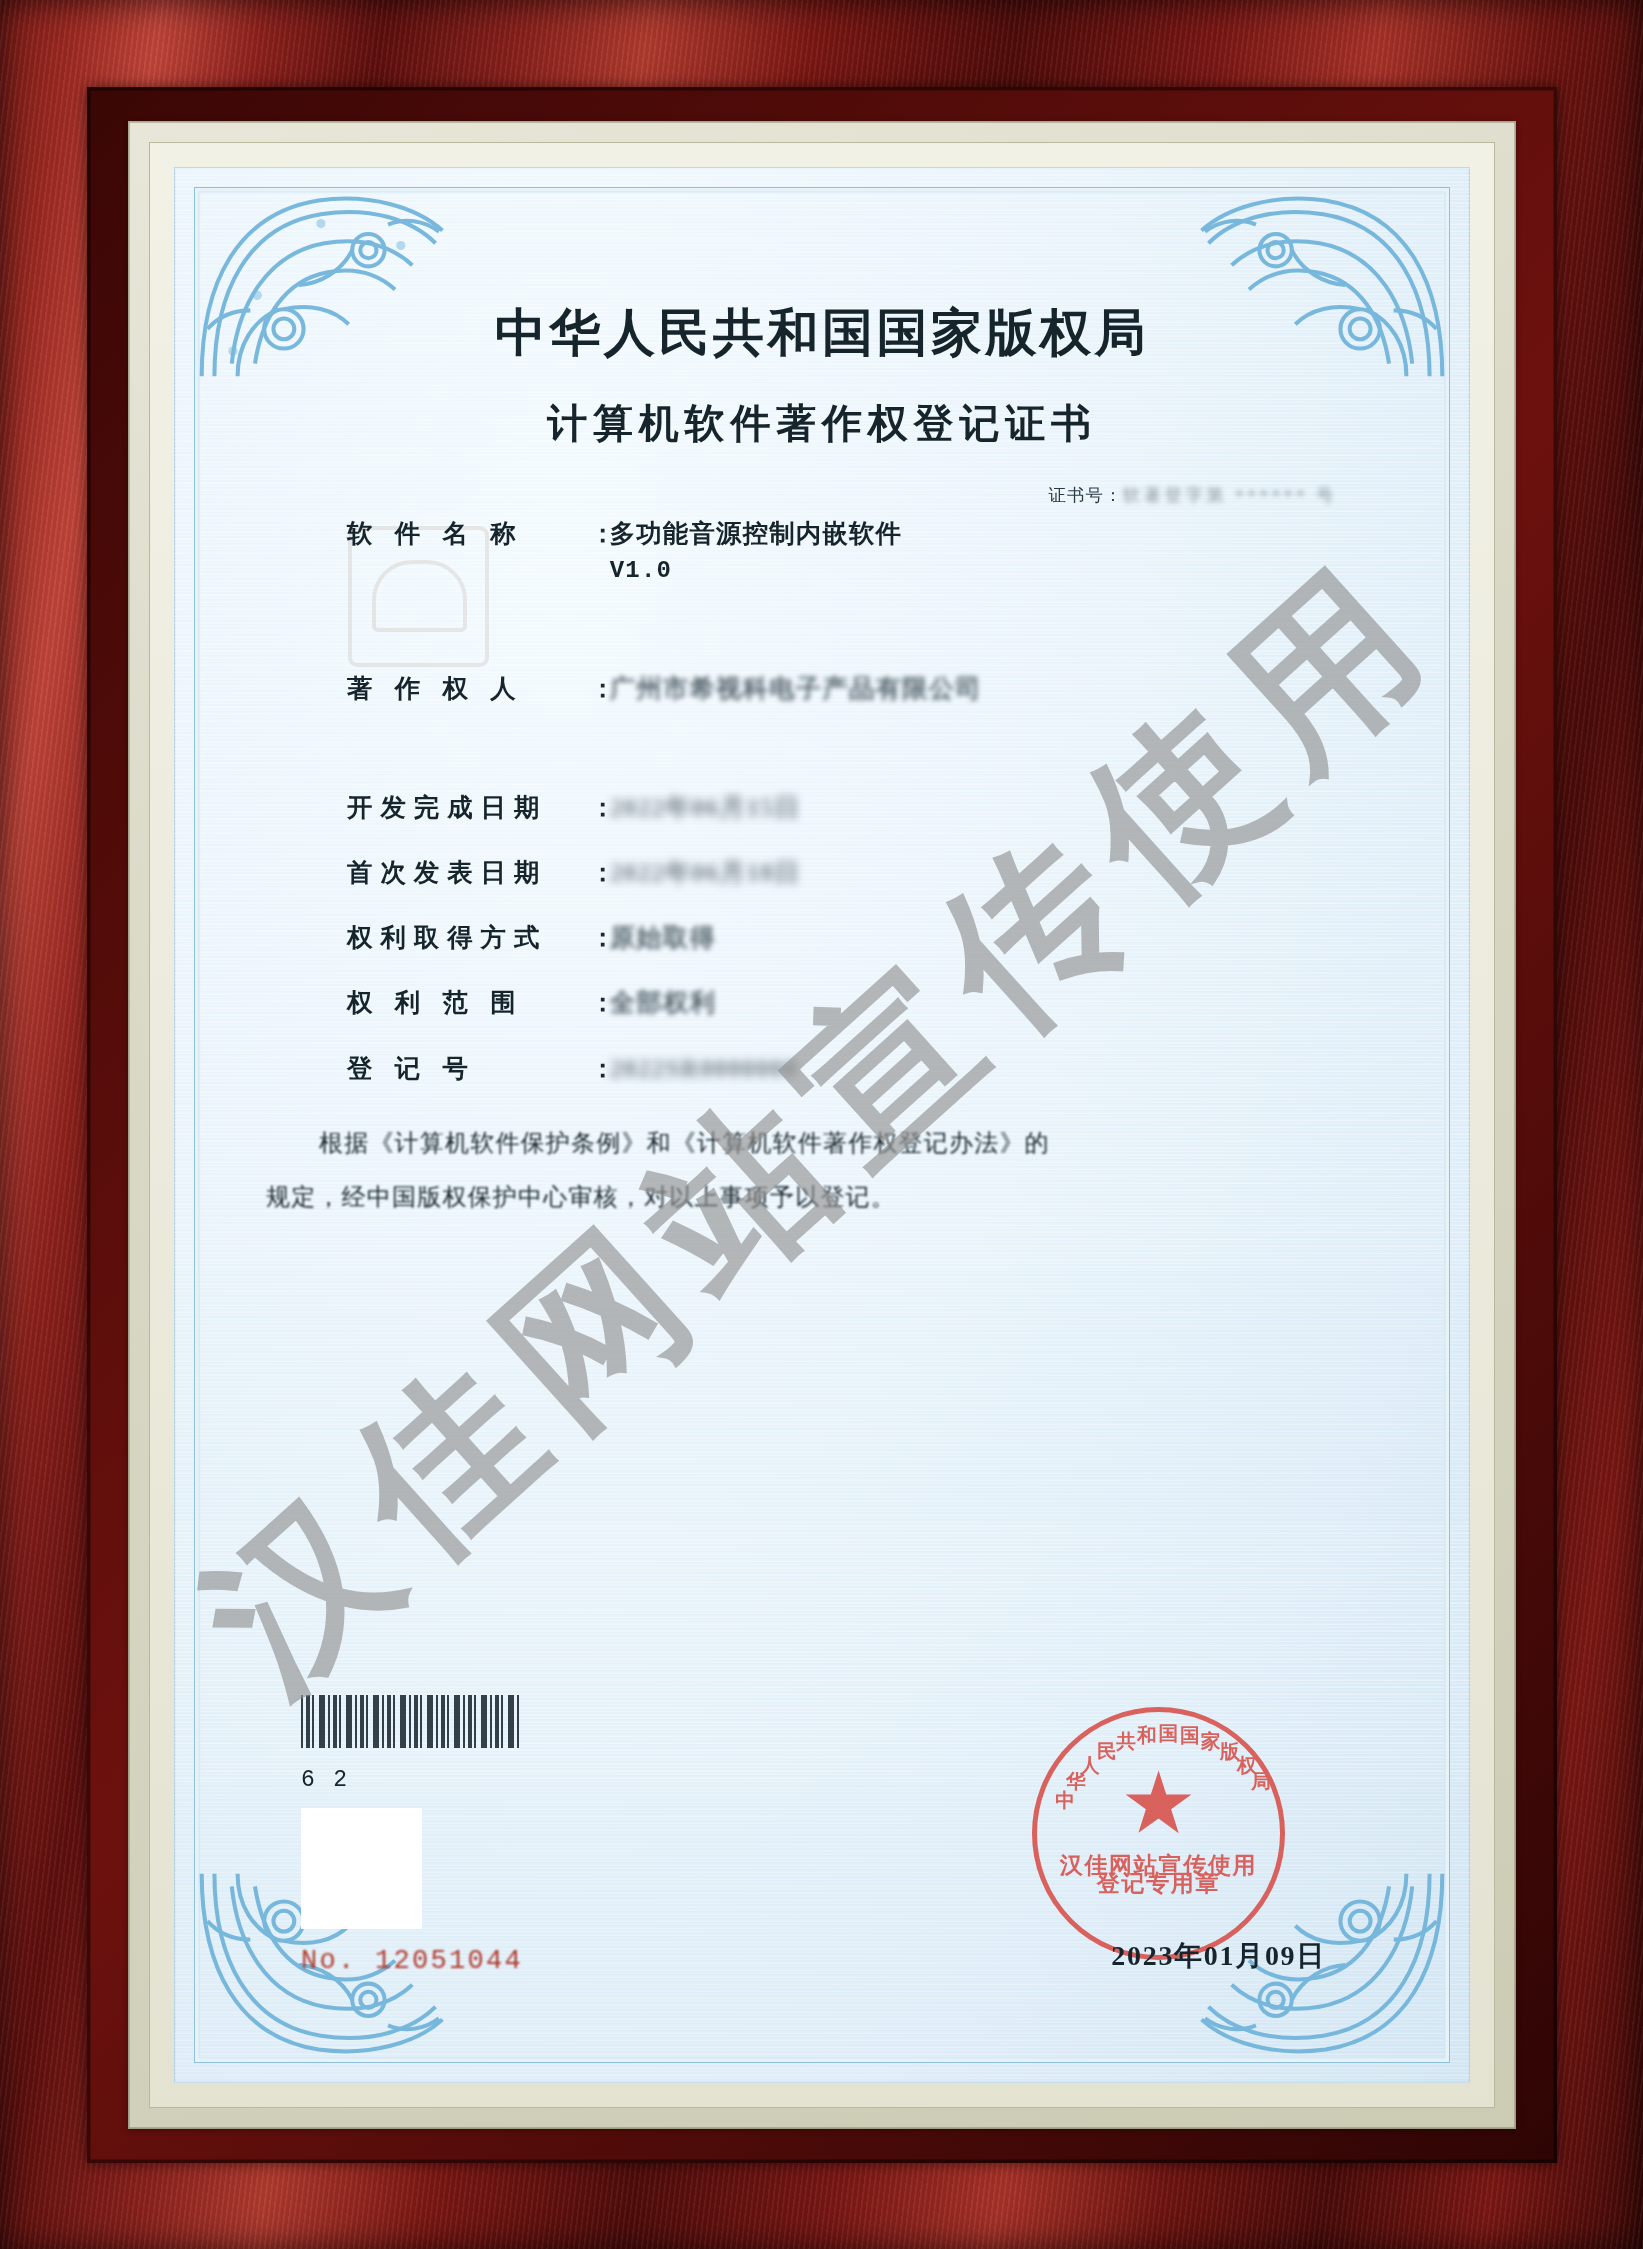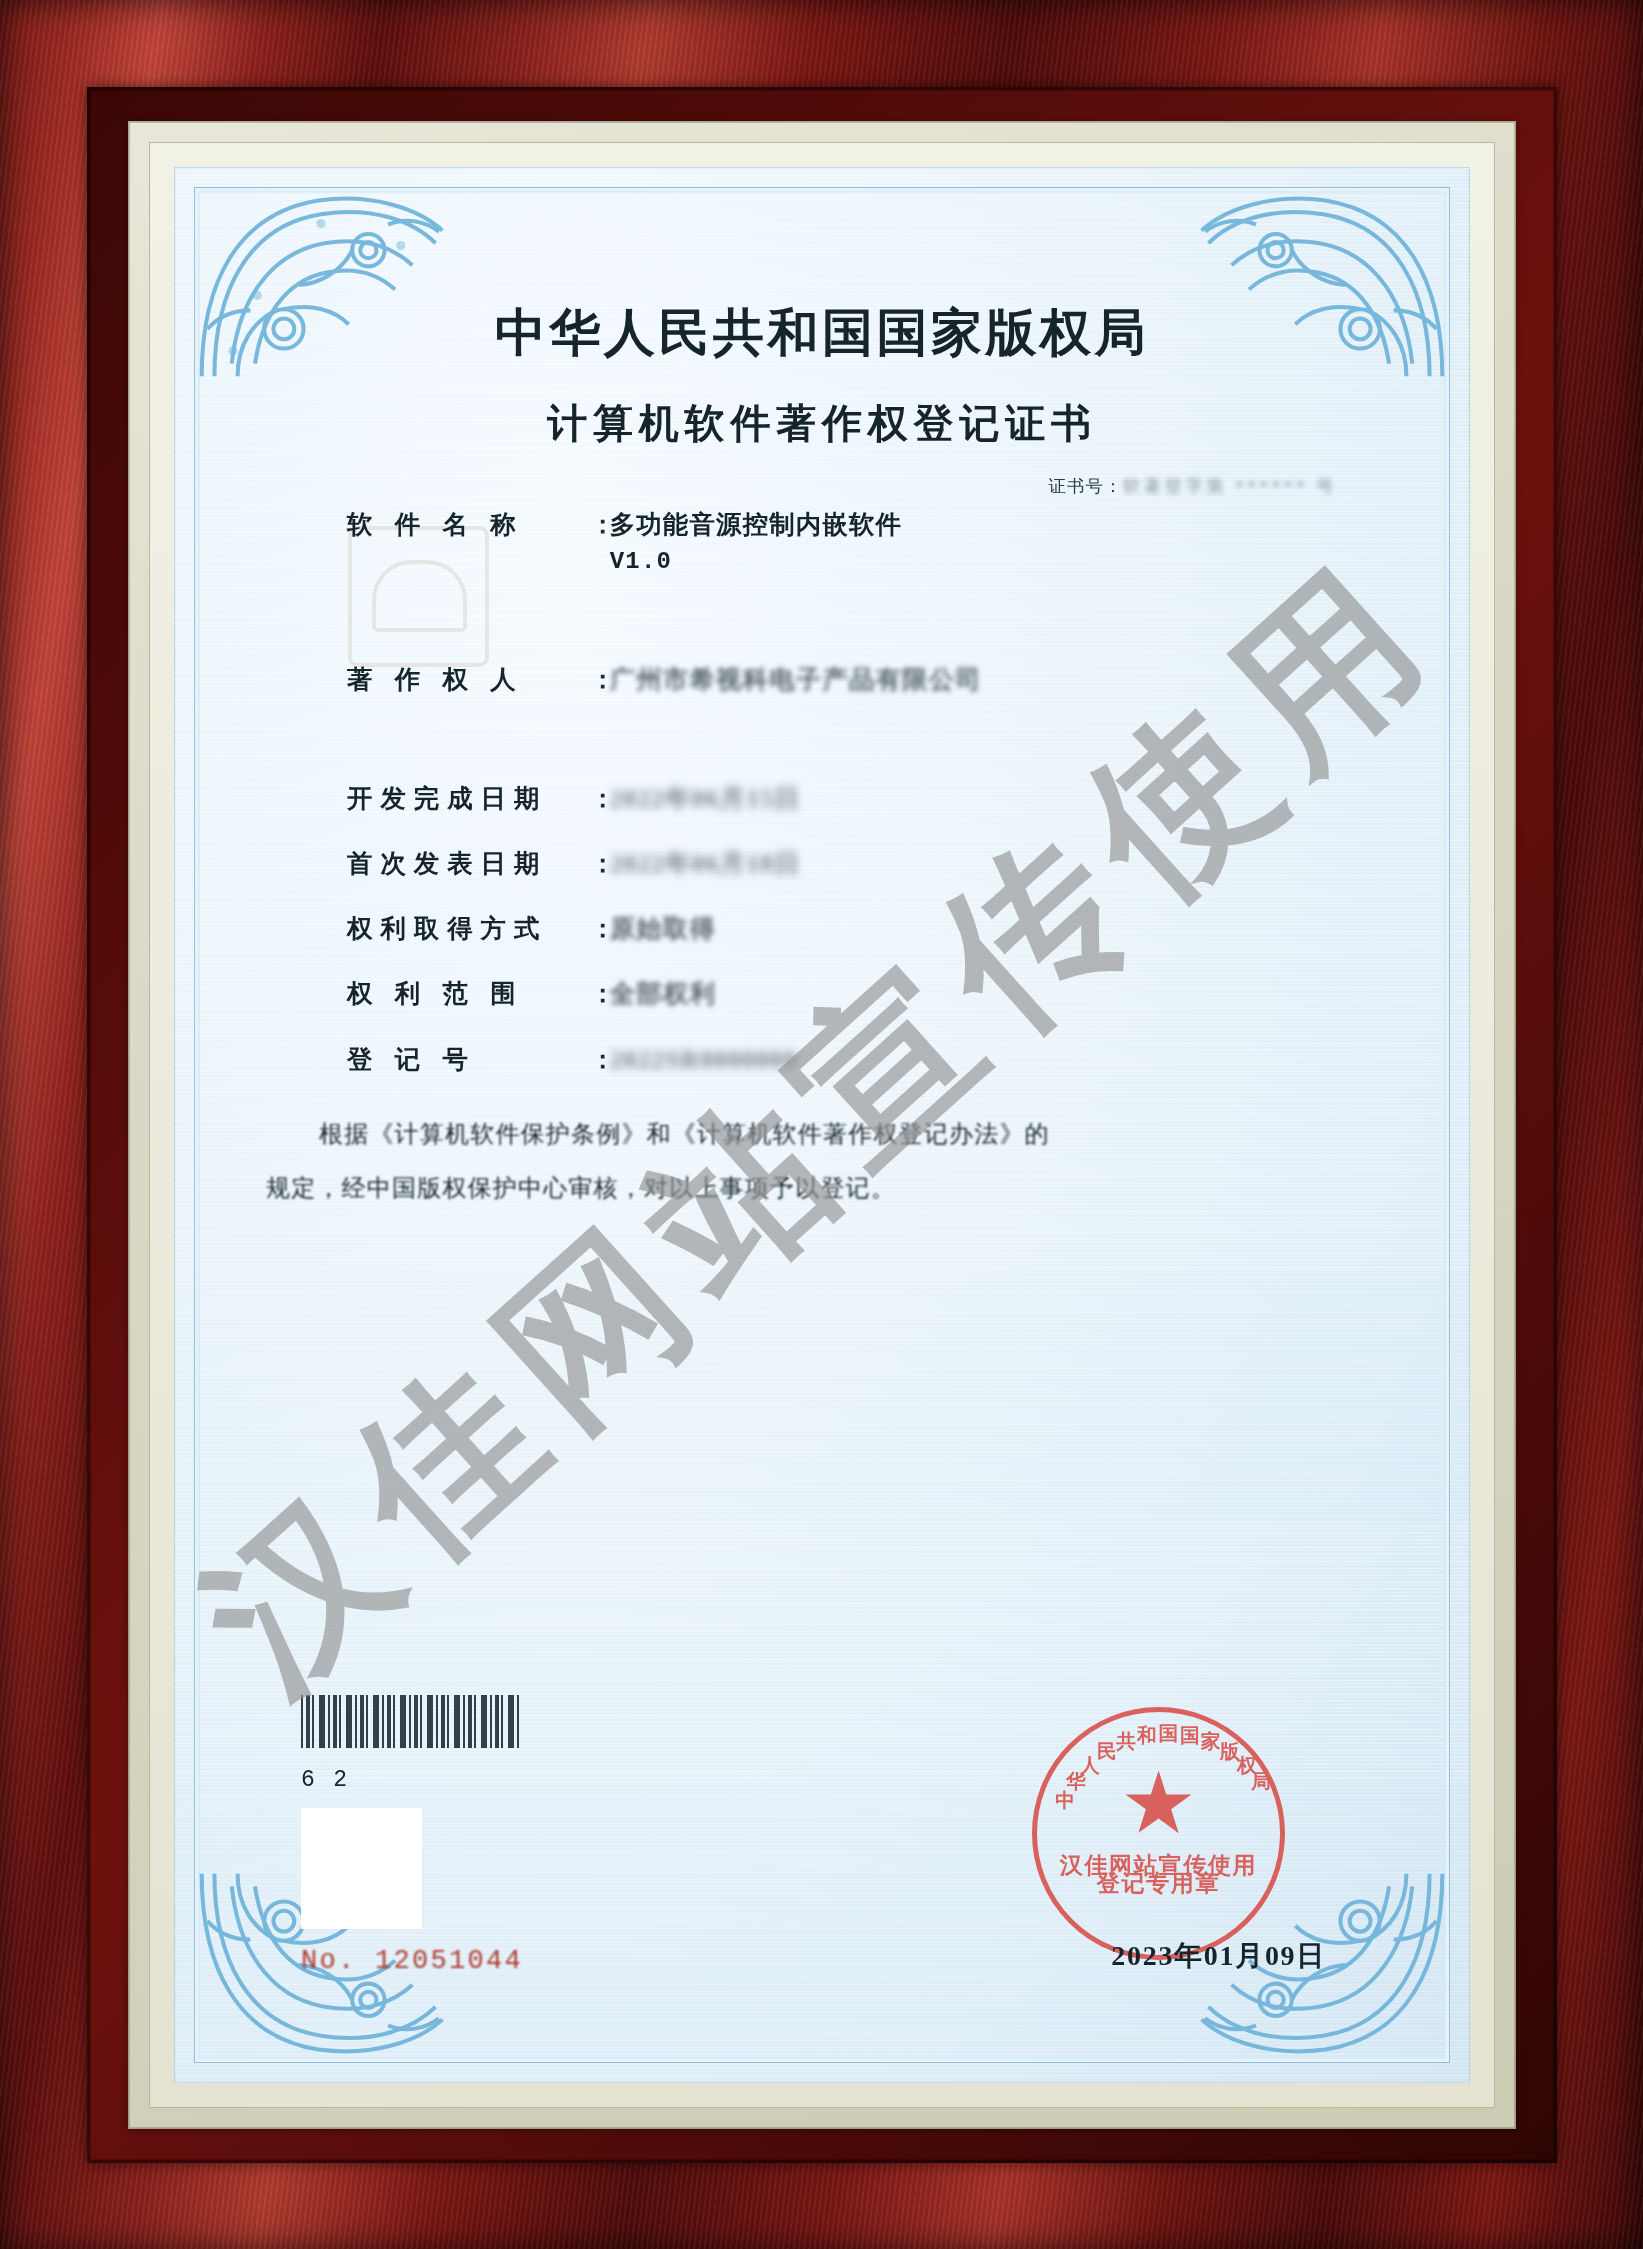--- a/index.html
+++ b/index.html
@@ -115,21 +115,21 @@
   .doc-title {
     text-align: center;
     font-size: 40px;
     letter-spacing: 5.8px;
     font-weight: 700;
     color: #16242c;
     margin-top: 28px;
   }
   .cert-no {
     text-align: right;
-    margin-top: 23px;
+    margin-top: 32px;
     margin-right: 64px;
     font-size: 17.4px;
     color: #2a3a44;
     letter-spacing: 1.2px;
   }
   .cert-no .blurred {
     display: inline-block;
     color: rgba(45,60,70,0.55);
     filter: blur(2.9px);
     letter-spacing: 3.5px;

